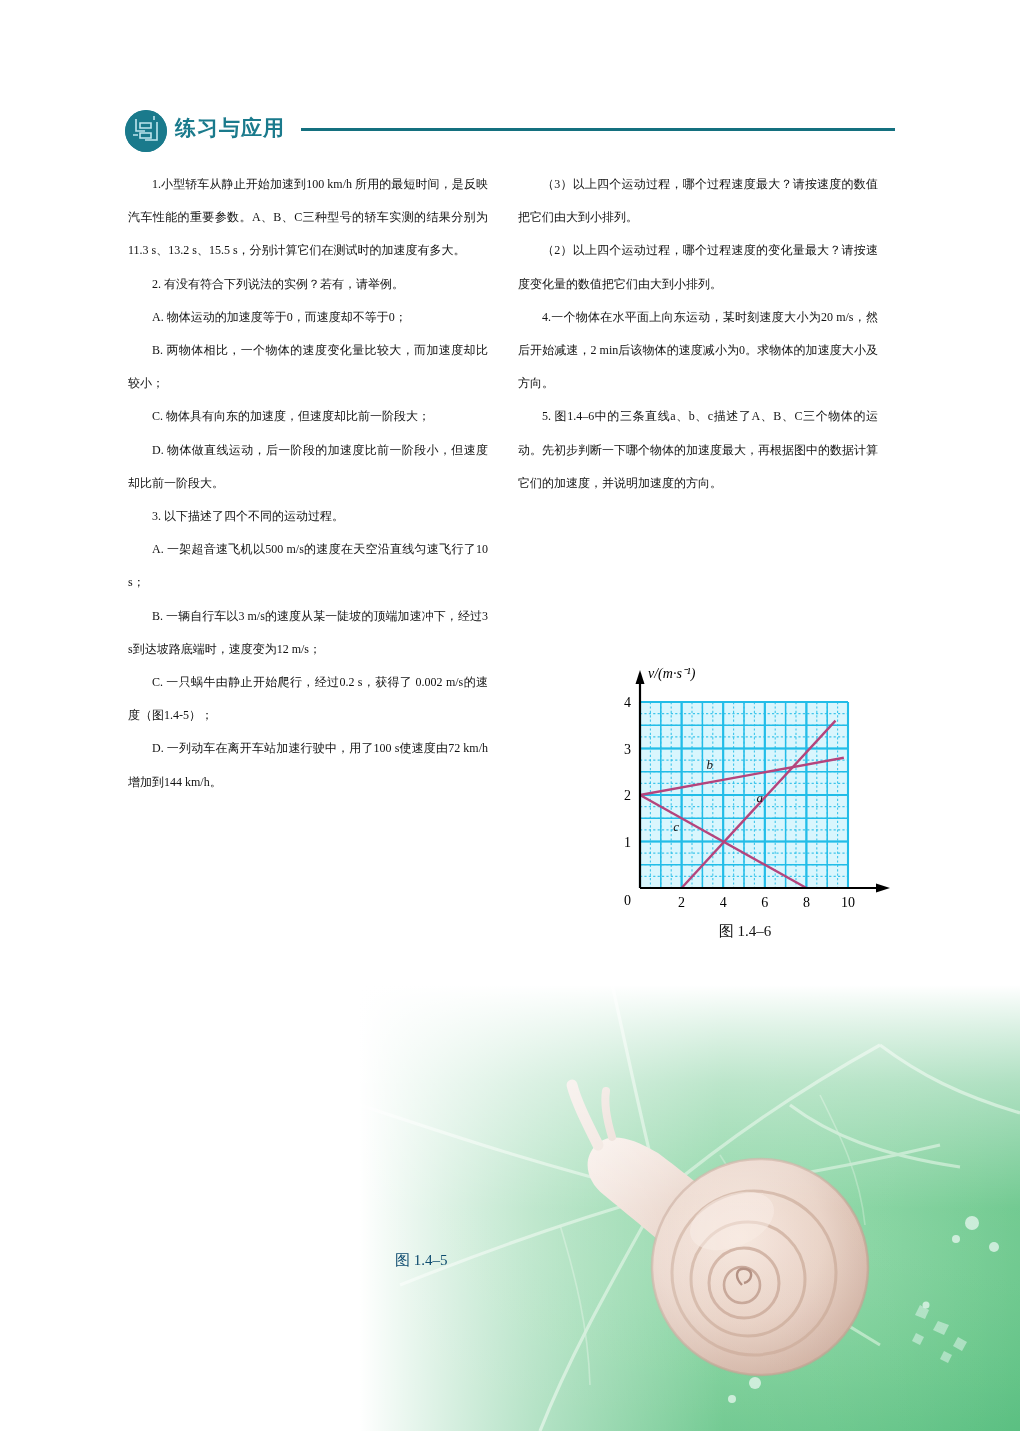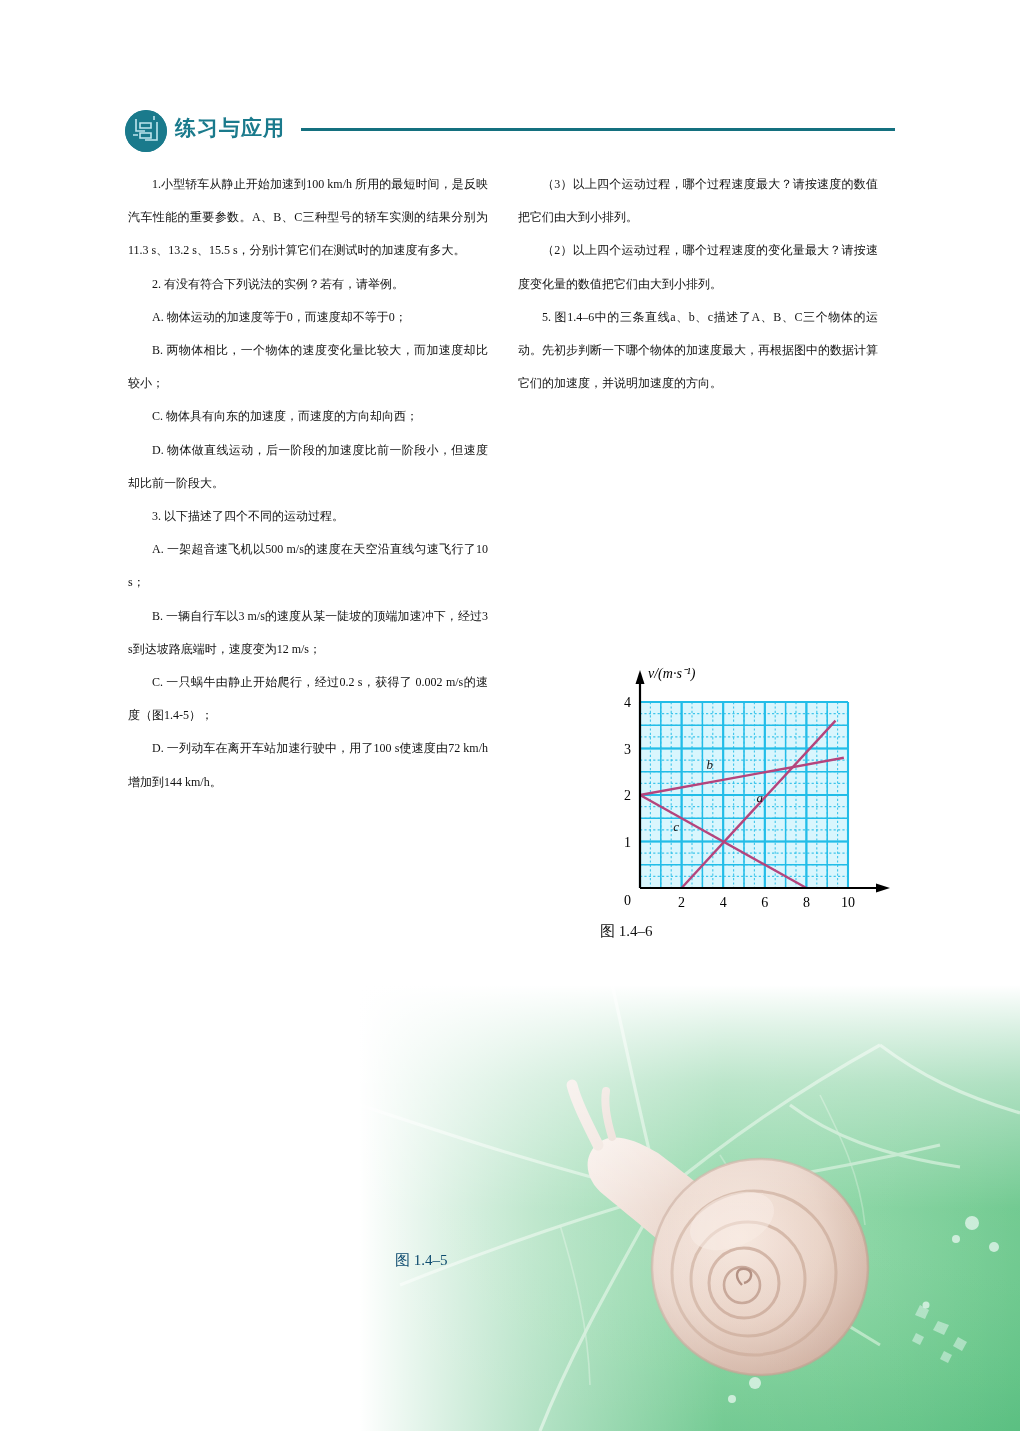--- a/index.html
+++ b/index.html
@@ -27,21 +27,21 @@
     position:absolute;top:168px;width:360px;
     font-size:12px;line-height:33.2px;color:#111;text-align:justify;
     font-family:"Liberation Serif","DejaVu Serif",serif;
   }
   #col-left{left:128px;}
   #col-right{left:518px;}
   .para{margin:0;text-indent:2em;}
   
   #fig146{position:absolute;left:600px;top:660px;width:290px;height:300px;}
   #fig146-cap{
-    position:absolute;left:0;top:262px;width:290px;
+    position:absolute;left:0;top:262px;width:290px;text-align:center;
     font-size:15px;color:#111;
   }
   
   #photo{
     position:absolute;left:360px;top:985px;width:660px;height:446px;overflow:hidden;
   }
   #photo-cap{
     position:absolute;left:395px;top:1251px;font-size:15px;color:#0c4a6e;z-index:5;
   }
 </style>
@@ -64,32 +64,33 @@
   </div>
   <div id="hdr-title">练习与应用</div>
   <div id="hdr-rule"></div>
 </div>
 
 <div class="col" id="col-left">
   <p class="para">1.小型轿车从静止开始加速到100 km/h 所用的最短时间，是反映汽车性能的重要参数。A、B、C三种型号的轿车实测的结果分别为11.3 s、13.2 s、15.5 s，分别计算它们在测试时的加速度有多大。</p>
   <p class="para">2. 有没有符合下列说法的实例？若有，请举例。</p>
   <p class="para">A. 物体运动的加速度等于0，而速度却不等于0；</p>
   <p class="para">B. 两物体相比，一个物体的速度变化量比较大，而加速度却比较小；</p>
-  <p class="para">C. 物体具有向东的加速度，而速度的方向却向西；</p>
+  <p class="para">C. 物体具有向东的加速度，但速度却比前一阶段大；</p>
   <p class="para">D. 物体做直线运动，后一阶段的加速度比前一阶段小，但速度却比前一阶段大。</p>
   <p class="para">3. 以下描述了四个不同的运动过程。</p>
   <p class="para">A. 一架超音速飞机以500 m/s的速度在天空沿直线匀速飞行了10 s；</p>
   <p class="para">B. 一辆自行车以3 m/s的速度从某一陡坡的顶端加速冲下，经过3 s到达坡路底端时，速度变为12 m/s；</p>
   <p class="para">C. 一只蜗牛由静止开始爬行，经过0.2 s，获得了 0.002 m/s的速度（图1.4-5）；</p>
   <p class="para">D. 一列动车在离开车站加速行驶中，用了100 s使速度由72 km/h增加到144 km/h。</p>
 </div>
 
 <div class="col" id="col-right">
   <p class="para">（3）以上四个运动过程，哪个过程速度最大？请按速度的数值把它们由大到小排列。</p>
   <p class="para">（2）以上四个运动过程，哪个过程速度的变化量最大？请按速度变化量的数值把它们由大到小排列。</p>
+  <p class="para">4.一个物体在水平面上向东运动，某时刻速度大小为20 m/s，然后开始减速，2 min后该物体的速度减小为0。求物体的加速度大小及方向。</p>
   <p class="para">5. 图1.4–6中的三条直线a、b、c描述了A、B、C三个物体的运动。先初步判断一下哪个物体的加速度最大，再根据图中的数据计算它们的加速度，并说明加速度的方向。</p>
 </div>
 
 <div id="fig146">
   <svg id="vt-chart" width="290" height="260" viewBox="0 0 290 260">
       <rect x="40" y="42" width="208" height="186" fill="#d9f6fd"></rect>
       <g>
         <line x1="40" y1="42" x2="40" y2="228" stroke="#22bde8" stroke-width="1.1" stroke-dasharray="2.2 2.2" opacity="0.85"></line>
         <line x1="50.4" y1="42" x2="50.4" y2="228" stroke="#22bde8" stroke-width="1.1" stroke-dasharray="2.2 2.2" opacity="0.85"></line>
         <line x1="60.8" y1="42" x2="60.8" y2="228" stroke="#22bde8" stroke-width="1.1" stroke-dasharray="2.2 2.2" opacity="0.85"></line>

